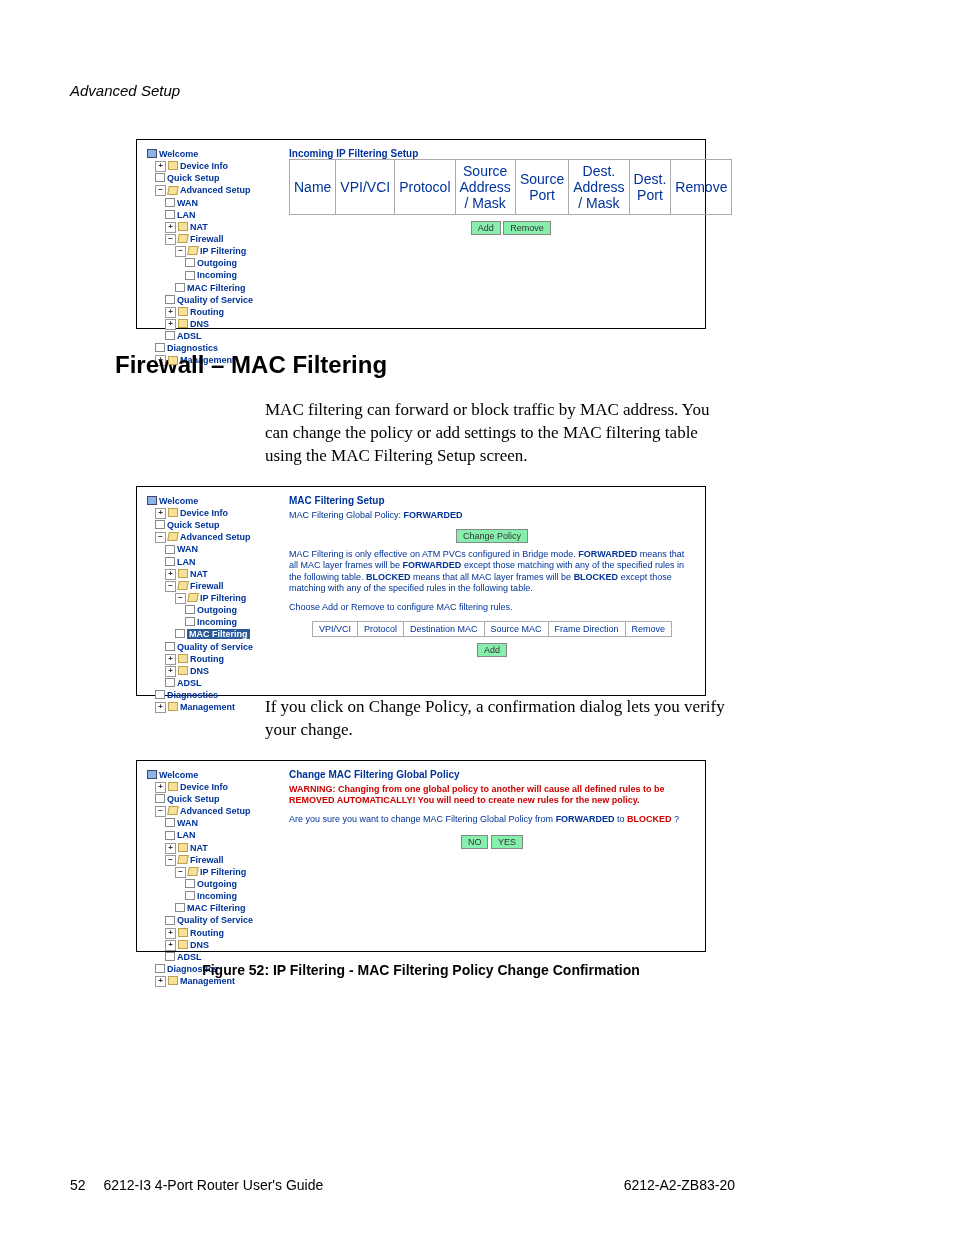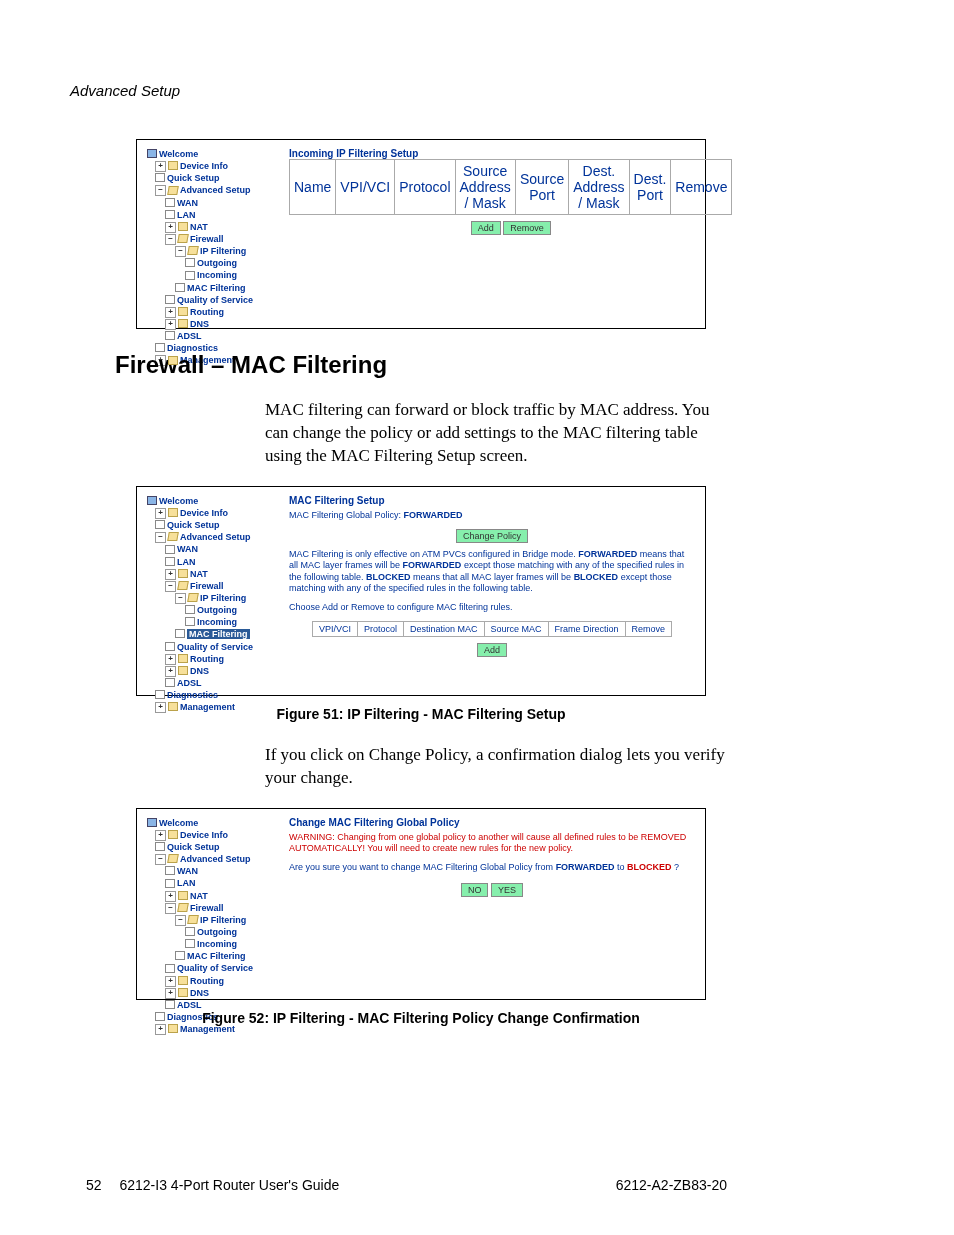--- a/index.html
+++ b/index.html
@@ -139,25 +139,24 @@
   .mac-table th {
     border: 1px solid #aaa;
     padding: 2px 6px;
     color: #003399;
     font-weight: normal;
     text-align: center;
   }
   .footer {
     position: absolute;
     bottom: 42px;
-    left: 70px; right: 60px;
+    left: 70px; right: 52px;
     font-size: 14px;
     display: flex;
     justify-content: space-between;
-    margin-left: 16px;
   }
   .footer .pn { margin-right: 14px; }
   .chk {
     display:inline-block;
     width:10px; height:10px;
     border:1px solid #666;
     background:#fff;
   }
   .hi-node {
     background: #2a5a97;
@@ -261,21 +260,20 @@
             <th>Destination MAC</th>
             <th>Source MAC</th>
             <th>Frame Direction</th>
             <th>Remove</th>
           </tr>
         </tbody>
           </table>
         <div class="btn-row"><span class="ui-btn">Add</span></div>
       </div>
     </div>
-    <div class="caption">Figure 51: IP Filtering - MAC Filtering Setup</div>
 
     <p class="body-p">If you click on Change Policy, a confirmation dialog lets you verify your change.</p>
 
     <div class="figure-box fig52">
       <div class="tree-pane">
         <div class="node"><span class="ico-glyph ico-monitor"></span><span>Welcome</span></div>
         <div class="node i1"><span class="exp">+</span><span class="ico-glyph ico-folder-c"></span><span>Device Info</span></div>
         <div class="node i1"><span class="ico-glyph ico-page"></span><span>Quick Setup</span></div>
         <div class="node i1"><span class="exp">−</span><span class="ico-glyph ico-folder-o"></span><span>Advanced Setup</span></div>
         <div class="node i2"><span class="ico-glyph ico-page"></span><span>WAN</span></div>
@@ -288,21 +286,21 @@
         <div class="node i3"><span class="ico-glyph ico-page"></span><span>MAC Filtering</span></div>
         <div class="node i2"><span class="ico-glyph ico-page"></span><span>Quality of Service</span></div>
         <div class="node i2"><span class="exp">+</span><span class="ico-glyph ico-folder-c"></span><span>Routing</span></div>
         <div class="node i2"><span class="exp">+</span><span class="ico-glyph ico-folder-c"></span><span>DNS</span></div>
         <div class="node i2"><span class="ico-glyph ico-page"></span><span>ADSL</span></div>
         <div class="node i1"><span class="ico-glyph ico-page"></span><span>Diagnostics</span></div>
         <div class="node i1"><span class="exp">+</span><span class="ico-glyph ico-folder-c"></span><span>Management</span></div>
       </div>
       <div class="content-pane">
         <div class="cp-title">Change MAC Filtering Global Policy</div>
-        <div class="cp-sub" style="color:#cc0000;font-weight:normal">WARNING: Changing from one global policy to another will cause all defined rules to be REMOVED AUTOMATICALLY! You will need to create new rules for the new policy.</div>
+        <div class="cp-sub" style="color:#cc0000;font-weight:bold">WARNING: Changing from one global policy to another will cause all defined rules to be REMOVED AUTOMATICALLY! You will need to create new rules for the new policy.</div>
         <div class="cp-sub">
           <span>Are you sure you want to change MAC Filtering Global Policy from </span><b>FORWARDED</b><span> to </span><b style="color:#cc0000">BLOCKED</b><span> ?</span>
         </div>
         <div class="btn-row" style="margin-top:10px">
           <span class="ui-btn">NO</span>
           <span class="ui-btn">YES</span>
         </div>
       </div>
     </div>
     <div class="caption" style="margin-bottom:0">Figure 52: IP Filtering - MAC Filtering Policy Change Confirmation</div>

